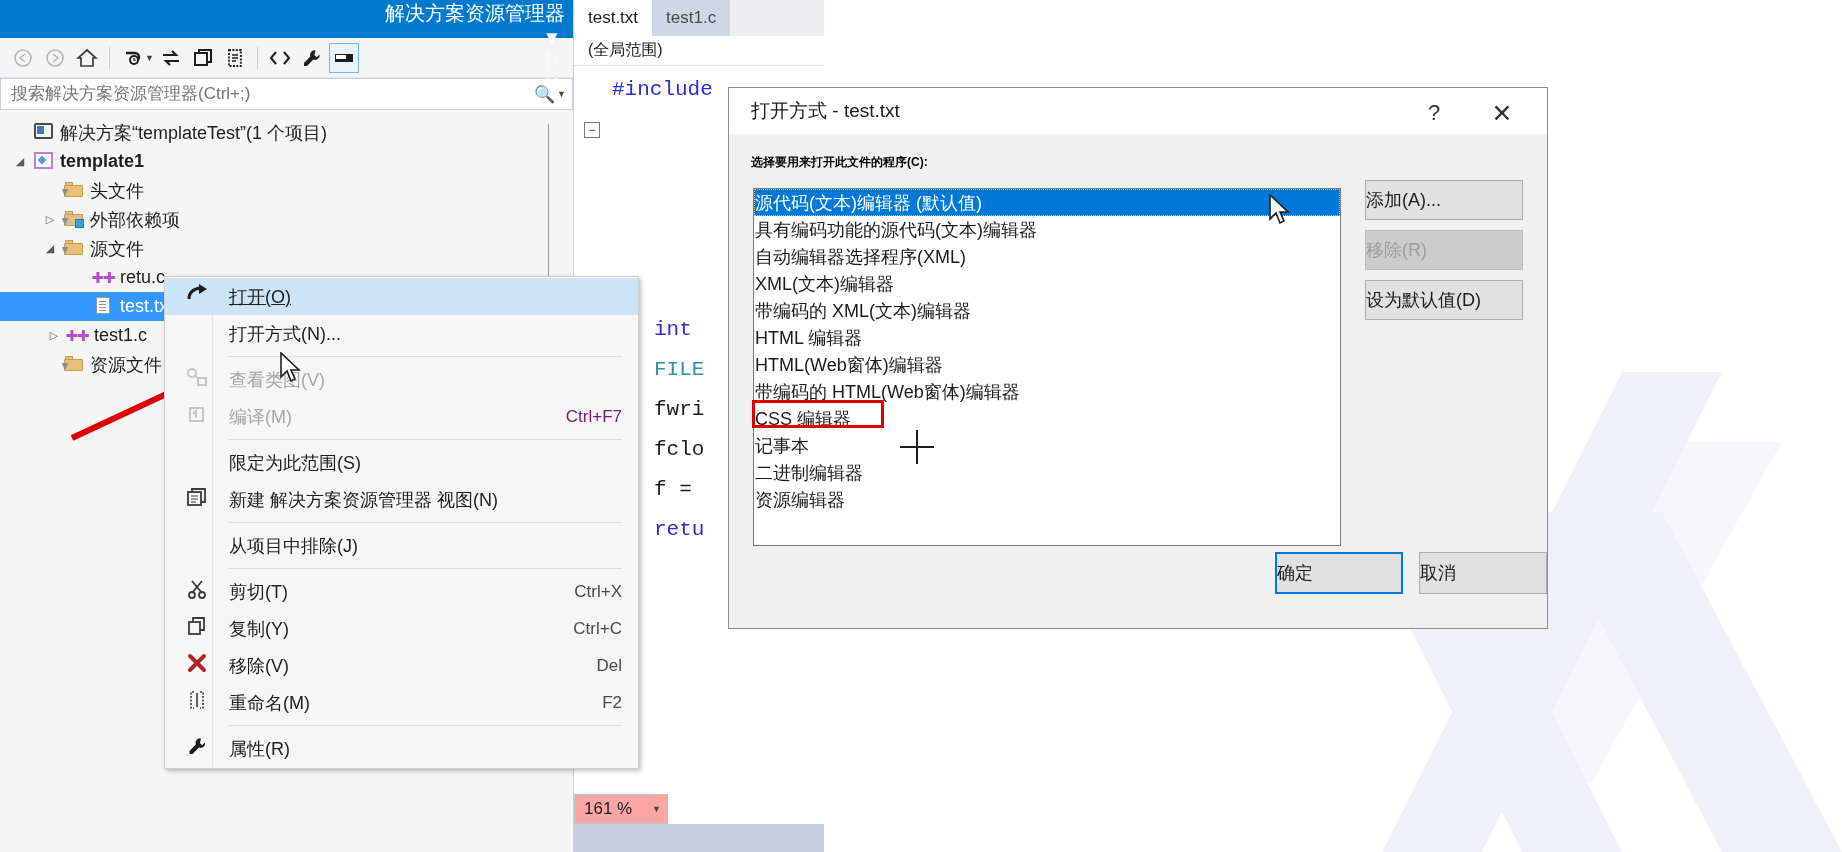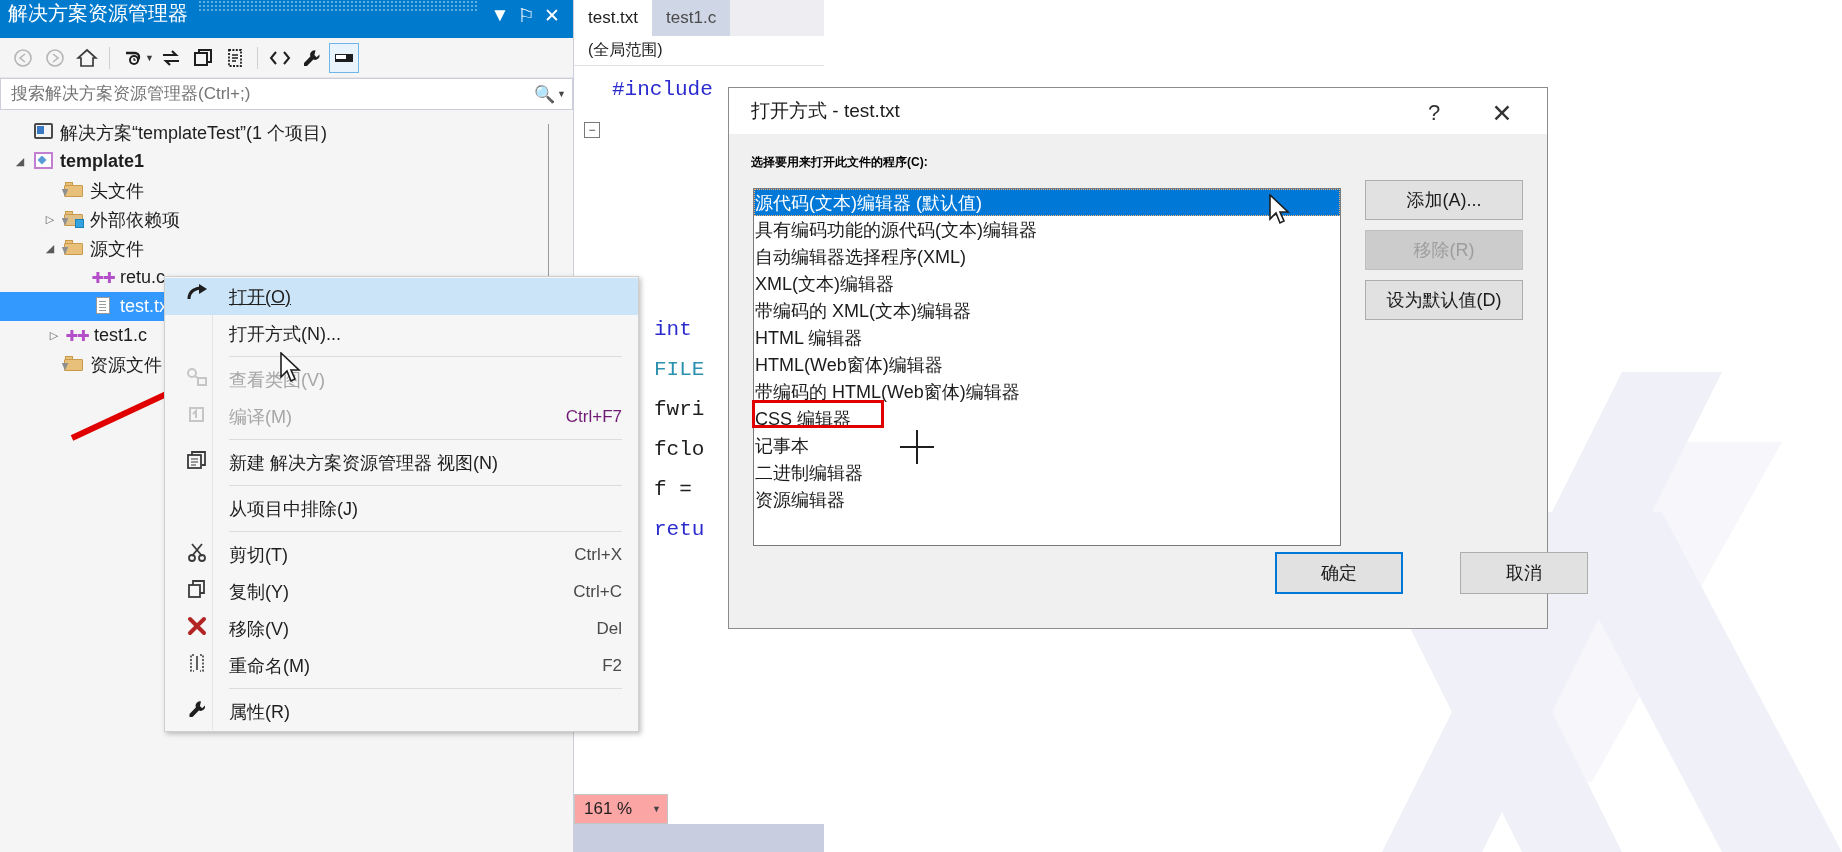--- a/index.html
+++ b/index.html
@@ -13,21 +13,21 @@
   #root { position: relative; width: 1842px; height: 852px; background:#fff; }
 
   
   .watermark { position:absolute; right:0; bottom:0; width:860px; height:540px;
       pointer-events:none; opacity:.5; }
 
   
   .se-panel { position:absolute; left:0; top:0; width:574px; height:852px;
       background:#f5f5f5; border-right:1px solid #cccedb; }
   .se-title { height:38px; background:#007acc; color:#fff;
-      display:flex; align-items:flex-start; padding:0 8px; }
+      display:flex; align-items:flex-end; padding:0 8px;flex-direction:column; }
   .se-title-text { font-size:20px; white-space:nowrap; }
   .se-title-dots { flex:1; height:12px; margin:0 10px;
       background-image: radial-gradient(#5fb0e0 1px, transparent 1px);
       background-size:4px 4px; }
   .se-title-btn { width:26px; height:30px; display:flex; align-items:center;
       justify-content:center; font-size:19px; color:#fff; }
 
   .se-toolbar { height:40px; display:flex; align-items:center; gap:2px;
       padding:0 8px; background:#f5f5f5; border-bottom:1px solid #e6e6e6;}
   .tb-btn { width:30px; height:30px; display:flex; align-items:center;
@@ -140,21 +140,21 @@
       width:34px; text-align:center; }
   .dlg-label { position:absolute; left:22px; top:66px; font-size:12px; color:#000000;font-weight:bold;}
   .listbox { position:absolute; left:24px; top:100px; width:588px; height:358px;
       background:#fff; border:1px solid #7a7a7a; overflow:hidden; }
   .lb-item { height:27px; display:flex; align-items:center; padding-left:1px;
       font-size:18px; color:#1b1b1b; white-space:nowrap; }
   .lb-item.sel { background:#0078d7; color:#fff;
       outline:1px dotted #ffb36b; outline-offset:-1px; }
   .dlg-btn { position:absolute; width:158px; height:40px; background:#e1e1e1;
       border:1px solid #adadad; font-size:18px; color:#1b1b1b;
-      display:flex; align-items:center; justify-content:center; }
+      display:flex; align-items:center; }
   .dlg-btn.dis { color:#9d9d9d; background:#cccccc; border-color:#bfbfbf; }
   .dlg-btn.def { border:2px solid #0078d7; }
   .redbox { position:absolute; left:752px; top:400px; width:132px; height:28px;
       border:3px solid #e00000; }
   .crosshair { position:absolute; left:898px; top:428px; width:38px; height:38px;}
 
   .arrow { position:absolute; left:60px; top:320px; width:260px; height:130px; }
   .cursor1 { position:absolute; left:279px; top:352px; width:26px; height:34px; }
   .cursor2 { position:absolute; left:1268px; top:194px; width:26px; height:34px; }
 </style>
@@ -389,20 +389,23 @@
         <svg width="22" height="20" viewBox="0 0 22 20">
             <rect x="4" y="4" width="13" height="13" fill="none" stroke="#c6c6c6" stroke-width="2"></rect>
             <path d="M10 14 V7 l-3 3" fill="none" stroke="#c6c6c6" stroke-width="2"></path>
           </svg>
       </span>
       <span>编译(M)</span>
       <span class="ctx-key">Ctrl+F7</span>
     </div>
     <div class="ctx-sep"></div>
 
+    <div class="ctx-item">
+      <span>限定为此范围(S)</span>
+    </div>
 
     <div class="ctx-item">
       <span class="ctx-ico">
         <svg width="22" height="20" viewBox="0 0 22 20">
             <rect x="2" y="5" width="13" height="13" fill="none" stroke="#3b3b3b" stroke-width="1.8"></rect>
             <path d="M6 5 V2 h13 v13 h-3" fill="none" stroke="#3b3b3b" stroke-width="1.8"></path>
             <path d="M5 9 h7 M5 12 h7 M5 15 h5" stroke="#3b3b3b" stroke-width="1.2"></path>
           </svg>
       </span>
       <span>新建 解决方案资源管理器 视图(N)</span>
@@ -504,21 +507,21 @@
     <div class="dlg-btn dis" style="left:636px; top:142px;">
       <span>移除(R)</span>
     </div>
     <div class="dlg-btn" style="left:636px; top:192px;">
       <span>设为默认值(D)</span>
     </div>
 
     <div class="dlg-btn def" style="left:546px; top:464px; width:128px; height:42px;">
       <span>确定</span>
     </div>
-    <div class="dlg-btn" style="left:690px; top:464px; width:128px; height:42px;margin-left:41px;">
+    <div class="dlg-btn" style="left:690px; top:464px; width:128px; height:42px;">
       <span>取消</span>
     </div>
   </div>
 
   <div class="redbox"></div>
 
   <svg class="crosshair" viewBox="0 0 38 38">
     <path d="M19 2 V36 M2 19 H36" stroke="#1e1e1e" stroke-width="2" fill="none"></path>
   </svg>
 

